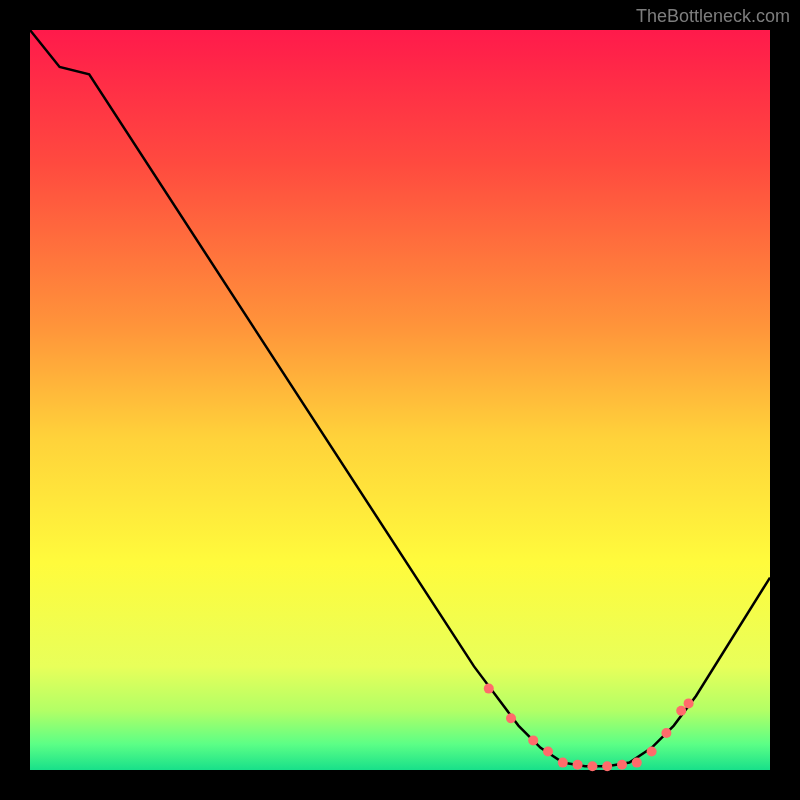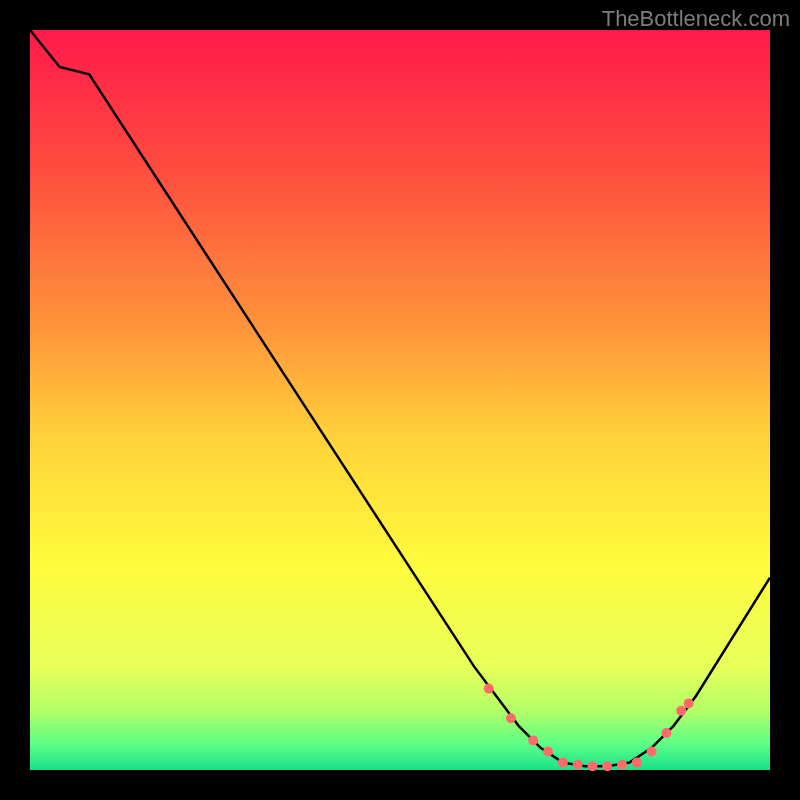--- a/index.html
+++ b/index.html
@@ -15,21 +15,21 @@
     position: absolute;
     left: 0; top: 0;
     width: 800px; height: 800px;
     background: #000;
   }
   .watermark {
     position: absolute;
     top: 6px;
     right: 10px;
     color: #7d7d7d;
-    font-size: 22px;
+    font-size: 18px;
     font-weight: 500;
     user-select: none;
   }
   svg {
     position: absolute;
     left: 0; top: 0;
   }
 </style>
 </head>
 <body>

